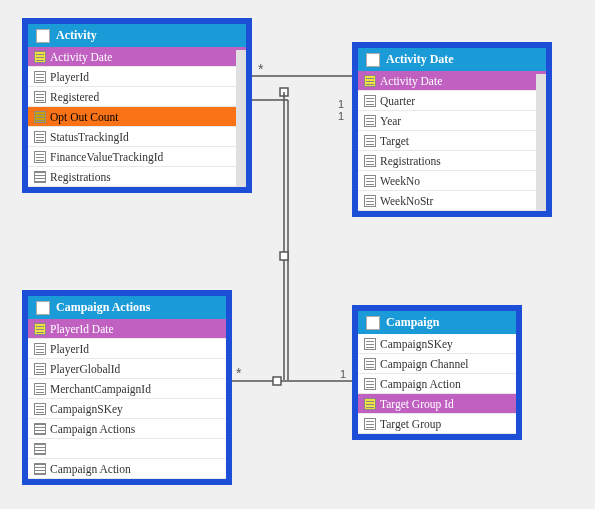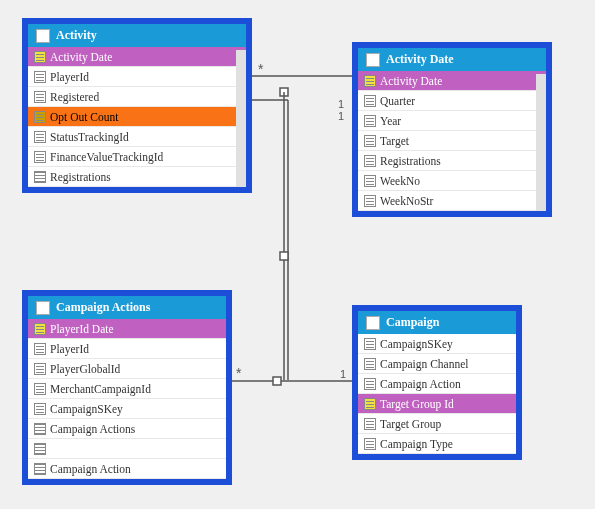--- a/index.html
+++ b/index.html
@@ -298,17 +298,13 @@
     <span class="row-text">Campaign Action</span>
   </div>
   <div class="table-row highlighted-purple">
     <span class="field-icon pk"></span>
     <span class="row-text">Target Group Id</span>
   </div>
   <div class="table-row">
     <span class="field-icon"></span>
     <span class="row-text">Target Group</span>
   </div>
-  <div class="table-row">
-    <span class="field-icon"></span>
-    <span class="row-text">Campaign Type</span>
-  </div>
 </div>
 
 </body></html>

